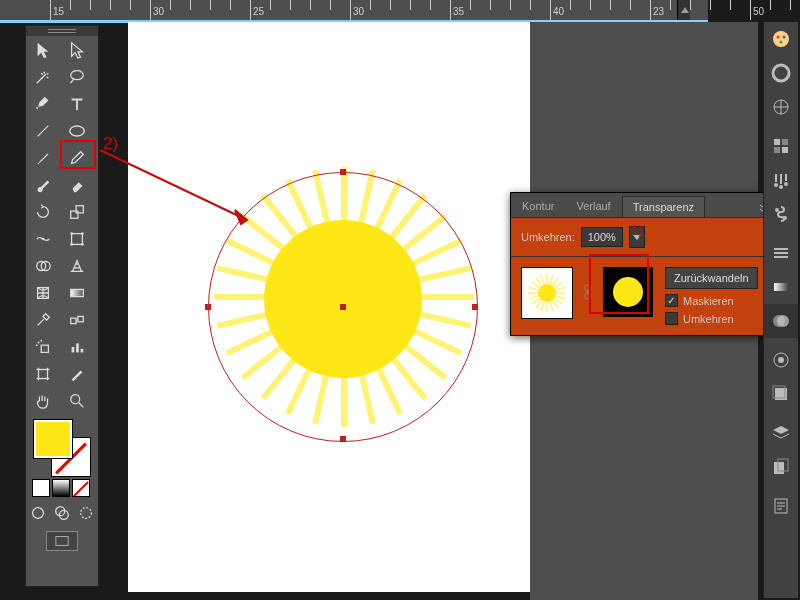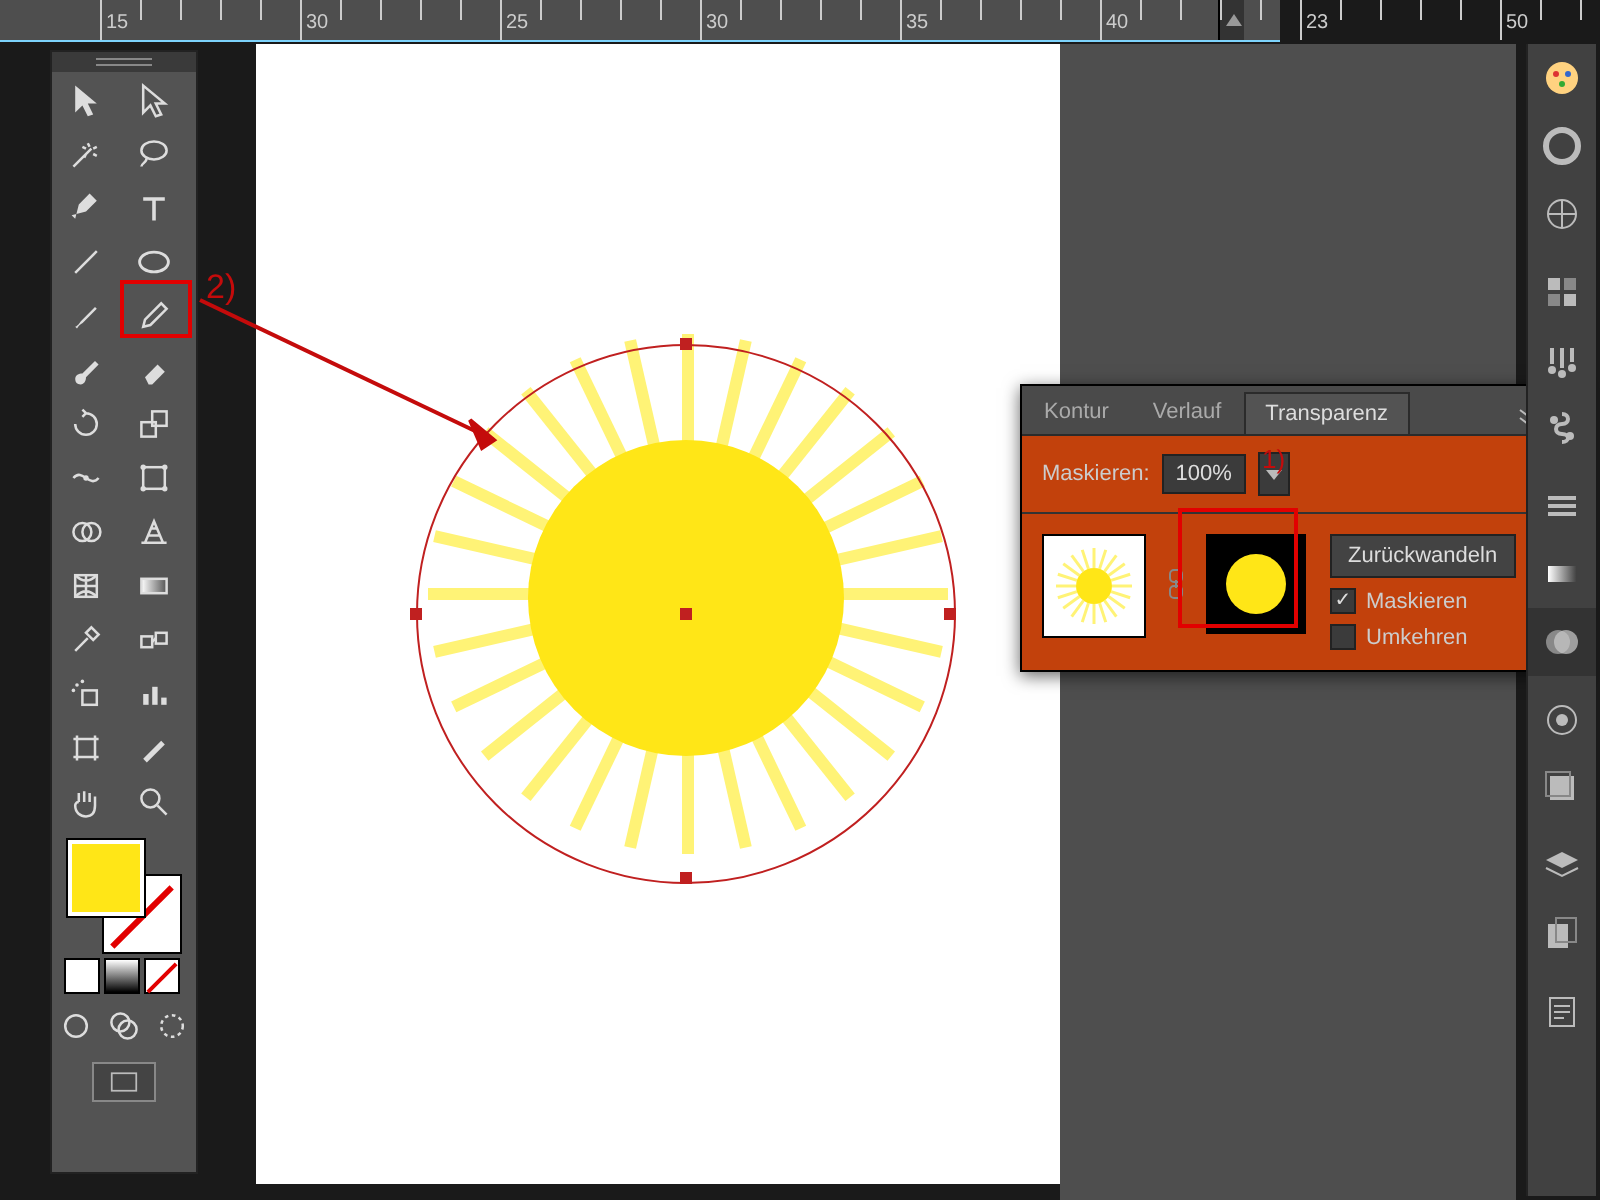--- a/index.html
+++ b/index.html
@@ -1,17 +1,17 @@
 <!DOCTYPE html>
 <html><head>
 <meta charset="utf-8">
 <style>
   html,body{margin:0;padding:0;width:800px;height:600px;background:#1a1a1a;font-family:Helvetica,Arial,sans-serif;color:#ccc;font-size:11px;overflow:hidden}
   
-  .ruler{position:absolute;left:0;top:0;width:640px;height:20px;background:#4e4e4e;border-bottom:1px solid #7dd3fc}
+  .ruler{position:absolute;left:0;top:0;width:708px;height:20px;background:#4e4e4e;border-bottom:3px solid #7dd3fc}
   .ruler .tick{position:absolute;top:0;width:1px;height:10px;background:#ccc}
   .ruler .tickL{height:20px}
   .ruler .num{position:absolute;top:6px;font-size:10px;color:#ccc}
   .doctab{position:absolute;right:18px;top:0;width:12px;height:20px;background:#333;border-left:1px solid #000}
   .doctab::before{content:"";position:absolute;left:3px;top:7px;width:0;height:0;border-left:4px solid transparent;border-right:4px solid transparent;border-bottom:6px solid #999}
   
   .canvas{position:absolute;left:128px;top:22px;width:402px;height:570px;background:#fff}
   .graybg{position:absolute;left:530px;top:22px;width:228px;height:588px;background:#4e4e4e}
   
   .sun{position:absolute;left:80px;top:150px;width:270px;height:270px}
@@ -397,21 +397,21 @@
       <svg viewBox="0 0 10 10">
           <path d="M1 2l4 3 4-3" fill="none"></path>
           <path d="M1 6l4 3 4-3" fill="none"></path>
         </svg>
       <svg viewBox="0 0 10 10">
           <path d="M1 2h8M1 5h8M1 8h8"></path>
         </svg>
     </div>
   </div>
   <div class="tp-row1">
-    <span class="op-label">Maskieren:</span>
+    <span class="op-label">Umkehren:</span>
     <div class="op-input">100%</div>
     <div class="op-tri">
         <div></div>
       </div>
   </div>
   <div class="tp-body" style="position:relative">
     <div class="thumb">
       <svg width="40" height="40" viewBox="0 0 40 40">
         <g id="mini-rays">
             <line x1="29" y1="20" x2="39" y2="20" stroke="#fff376" stroke-width="1.5"></line>

